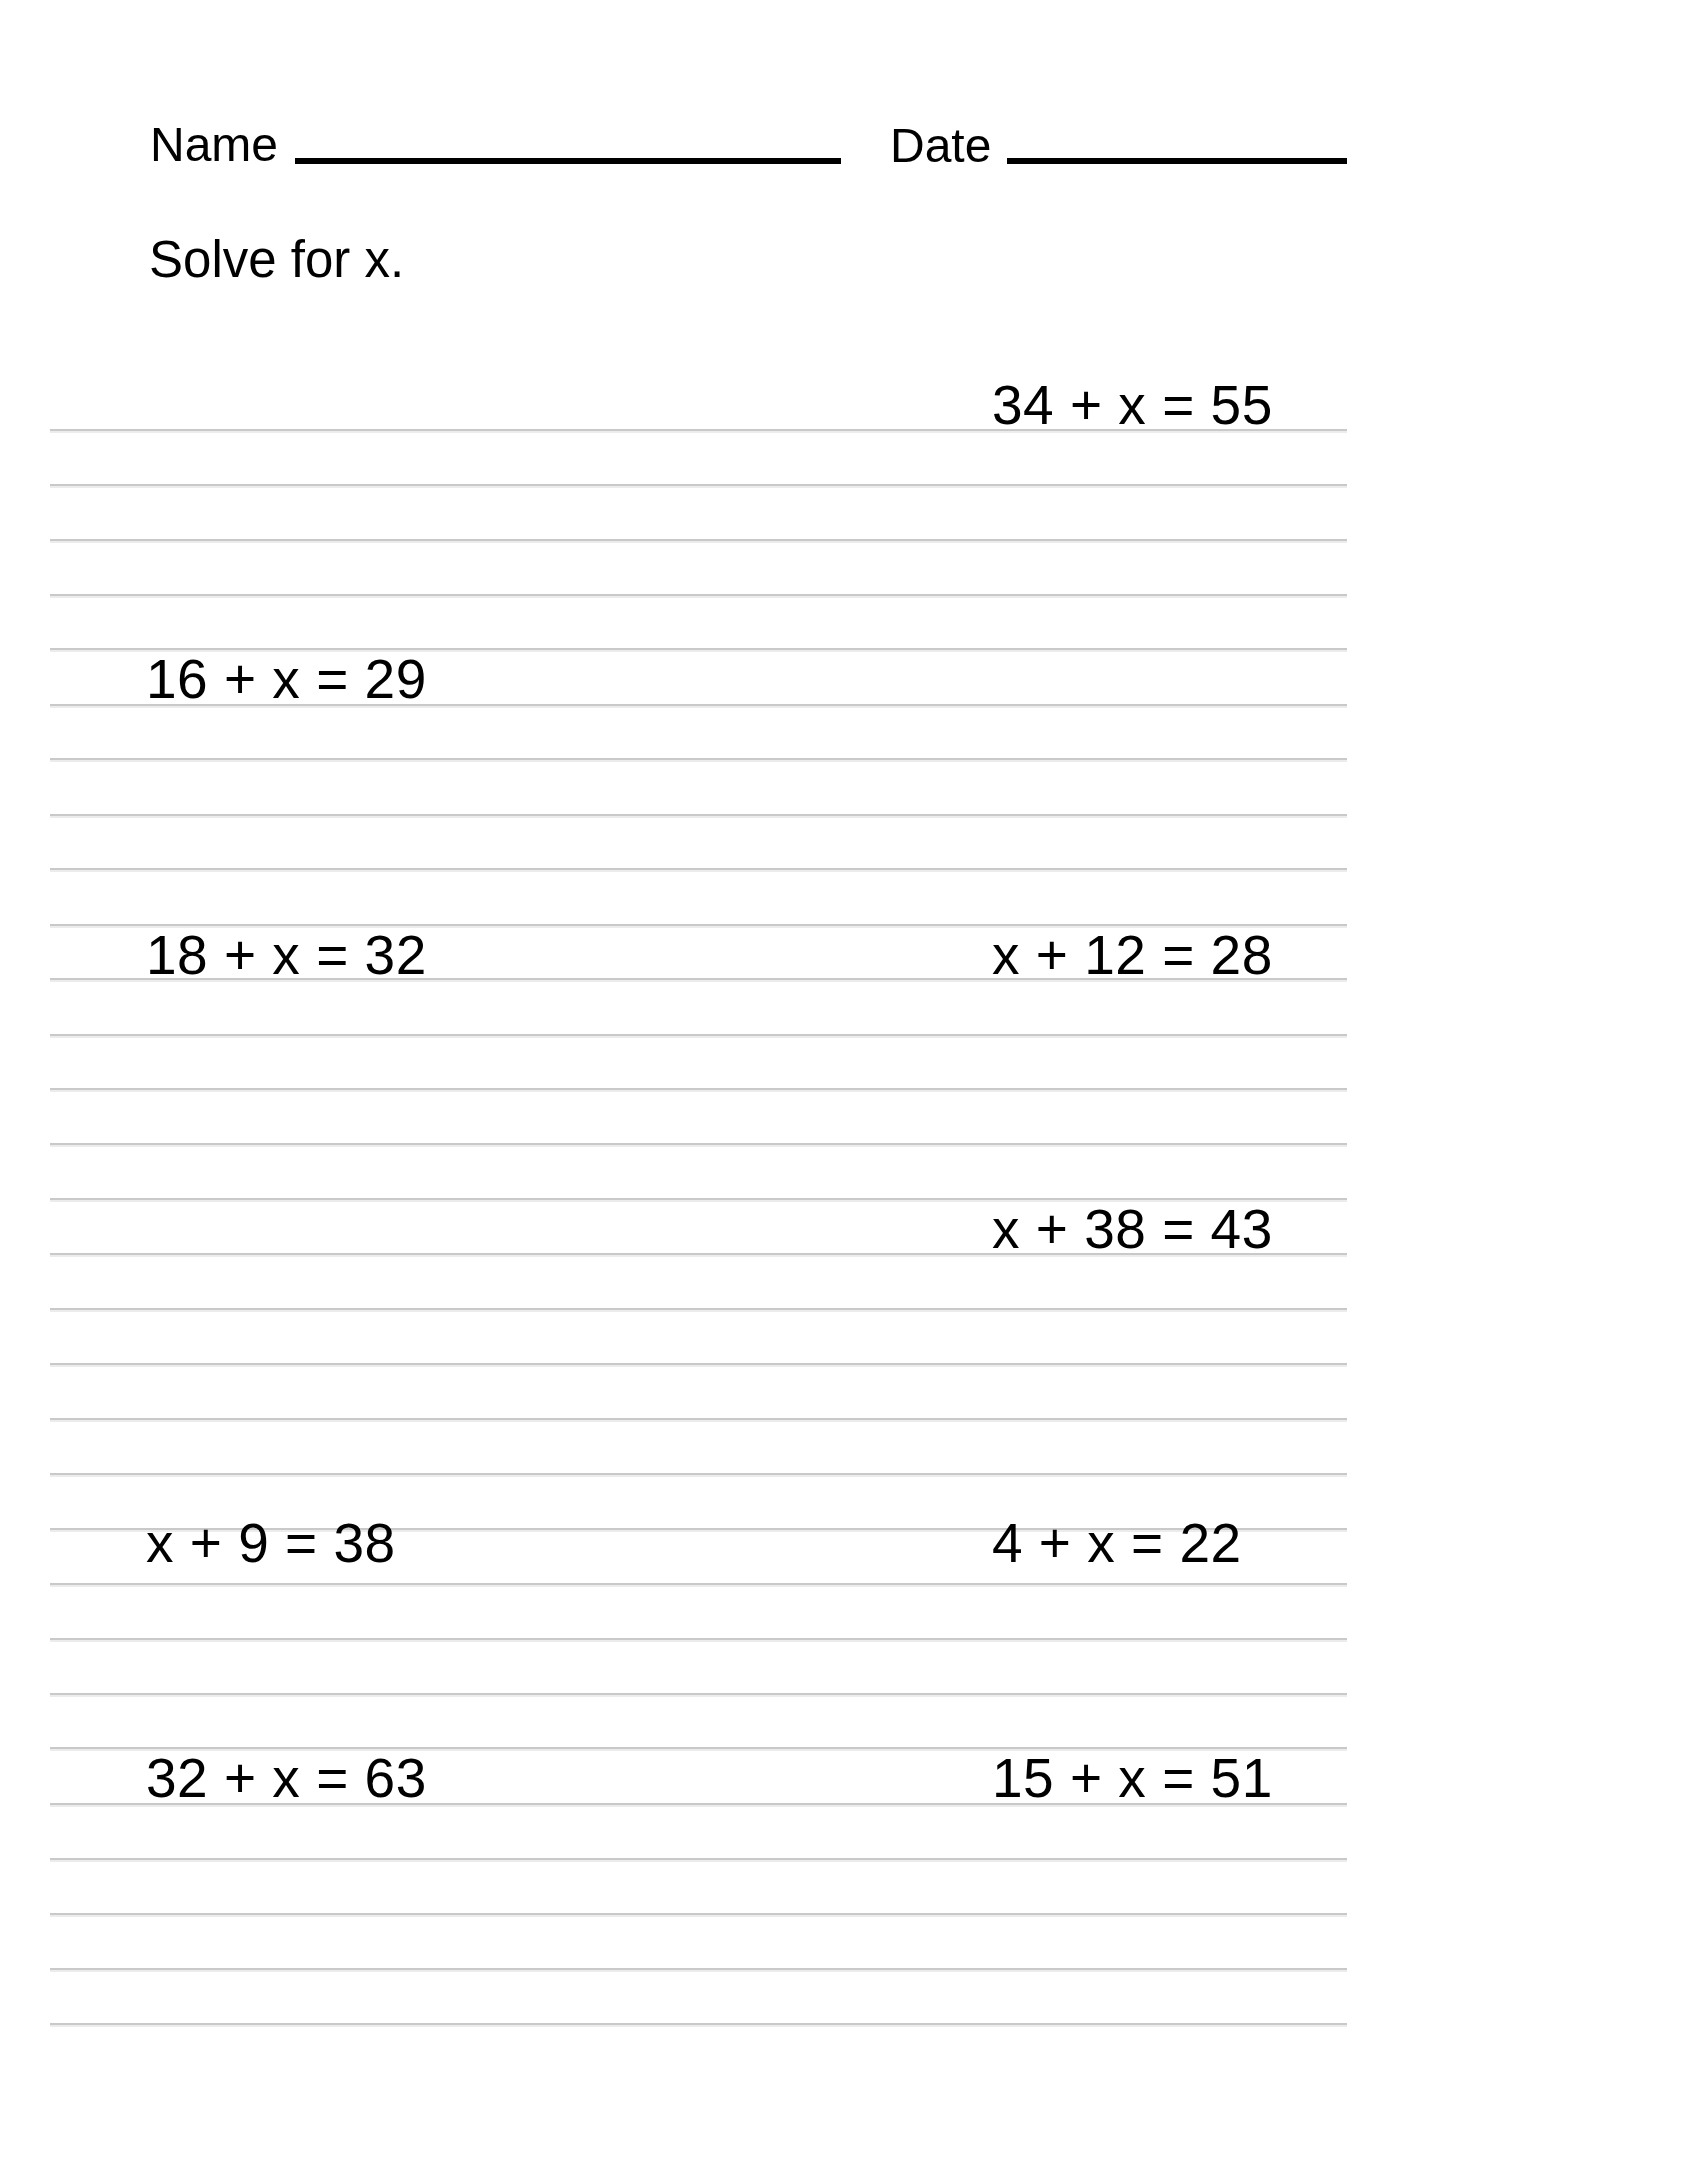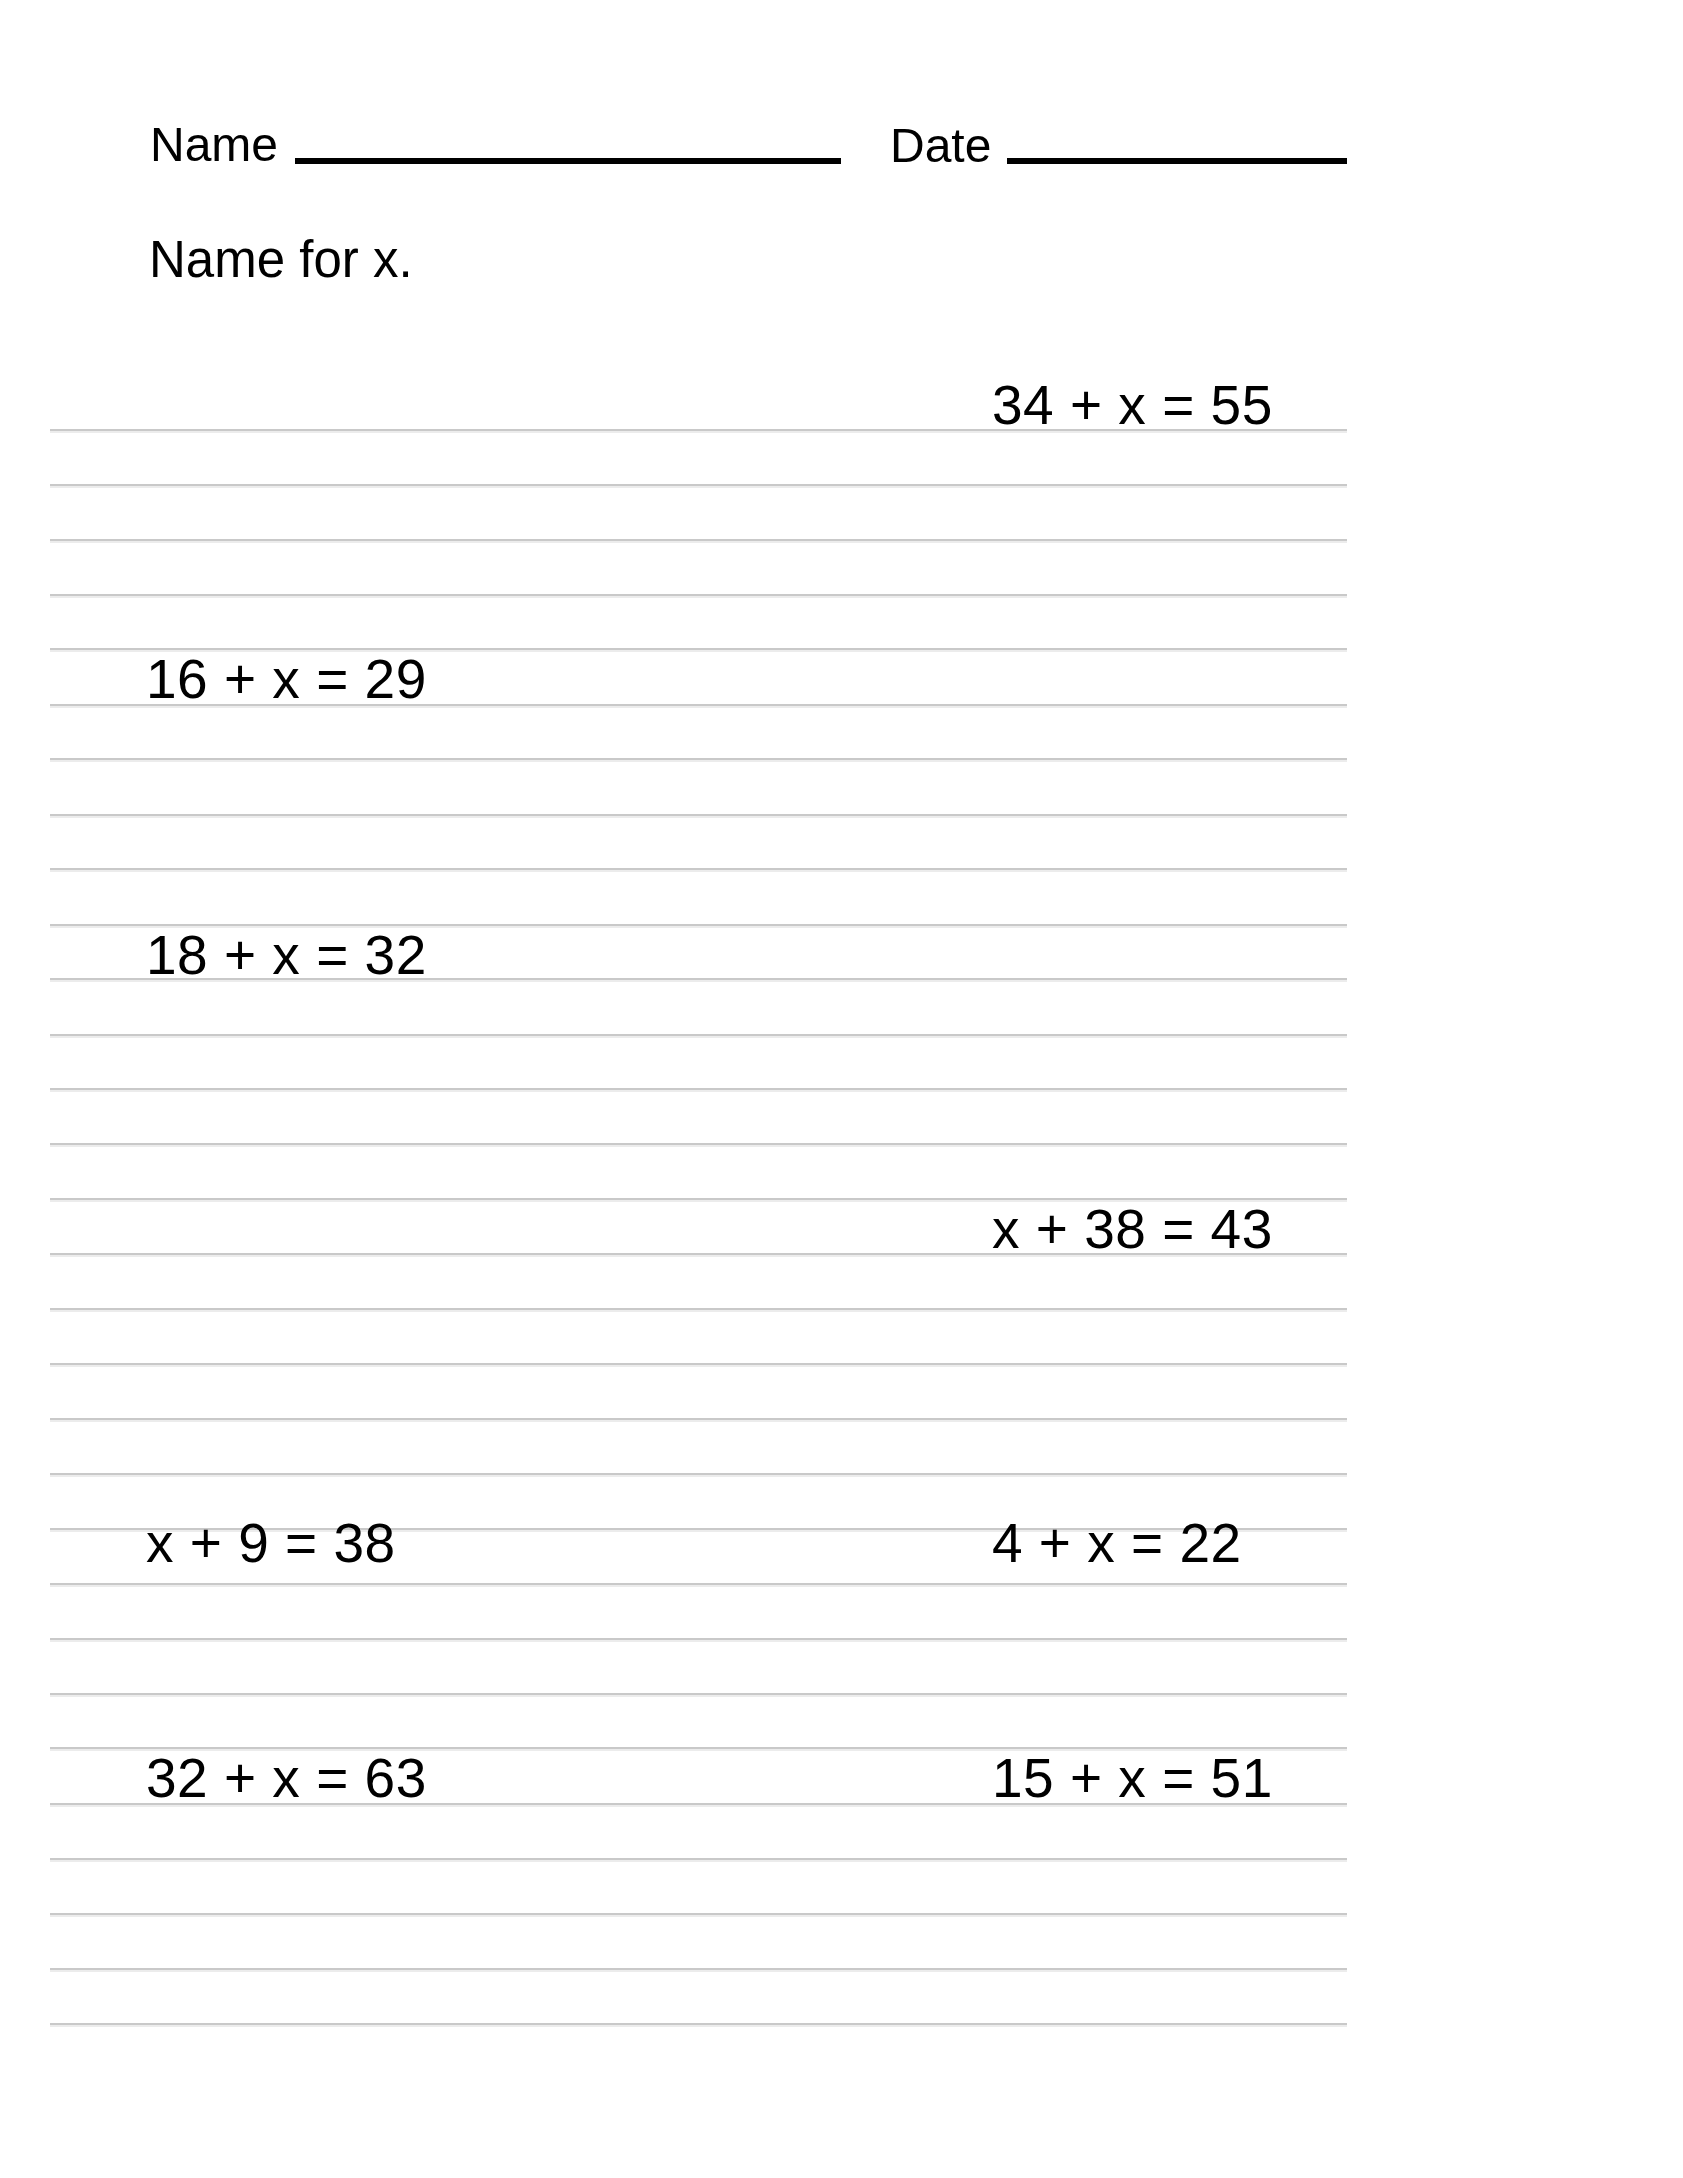--- a/index.html
+++ b/index.html
@@ -77,21 +77,21 @@
 <body>
 
 <div id="page">
 
   <span id="name-label" class="hdr-label">Name</span>
   <div id="name-blank" class="blank-line"></div>
 
   <span id="date-label" class="hdr-label">Date</span>
   <div id="date-blank" class="blank-line"></div>
 
-  <div id="instructions">Name for x.</div>
+  <div id="instructions">Solve for x.</div>
 
   <div id="lines-layer">
       <div class="ruled-line" style="top: 429px; background: rgb(201, 201, 201);"></div>
       <div class="ruled-line" style="top: 484px; background: rgb(201, 201, 201);"></div>
       <div class="ruled-line" style="top: 539px; background: rgb(201, 201, 201);"></div>
       <div class="ruled-line" style="top: 594px; background: rgb(201, 201, 201);"></div>
       <div class="ruled-line" style="top: 648px; background: rgb(201, 201, 201);"></div>
       <div class="ruled-line" style="top: 704px; background: rgb(201, 201, 201);"></div>
       <div class="ruled-line" style="top: 758px; background: rgb(201, 201, 201);"></div>
       <div class="ruled-line" style="top: 814px; background: rgb(201, 201, 201);"></div>
@@ -117,20 +117,21 @@
       <div class="ruled-line" style="top: 1913px; background: rgb(201, 201, 201);"></div>
       <div class="ruled-line" style="top: 1968px; background: rgb(201, 201, 201);"></div>
       <div class="ruled-line" style="top: 2023px; background: rgb(201, 201, 201);"></div>
     </div>
 
   <div class="equation row0 col-right">34 + x = 55</div>
 
   <div class="equation row1 col-left">16 + x = 29</div>
 
   <div class="equation row2 col-left">18 + x = 32</div>
+  <div class="equation row2 col-right">x + 12 = 28</div>
 
   <div class="equation row3 col-right">x + 38 = 43</div>
 
   <div class="equation row4 col-left">x + 9 = 38</div>
   <div class="equation row4 col-right">4 + x = 22</div>
 
   <div class="equation row5 col-left">32 + x = 63</div>
   <div class="equation row5 col-right">15 + x = 51</div>
 
 </div>

